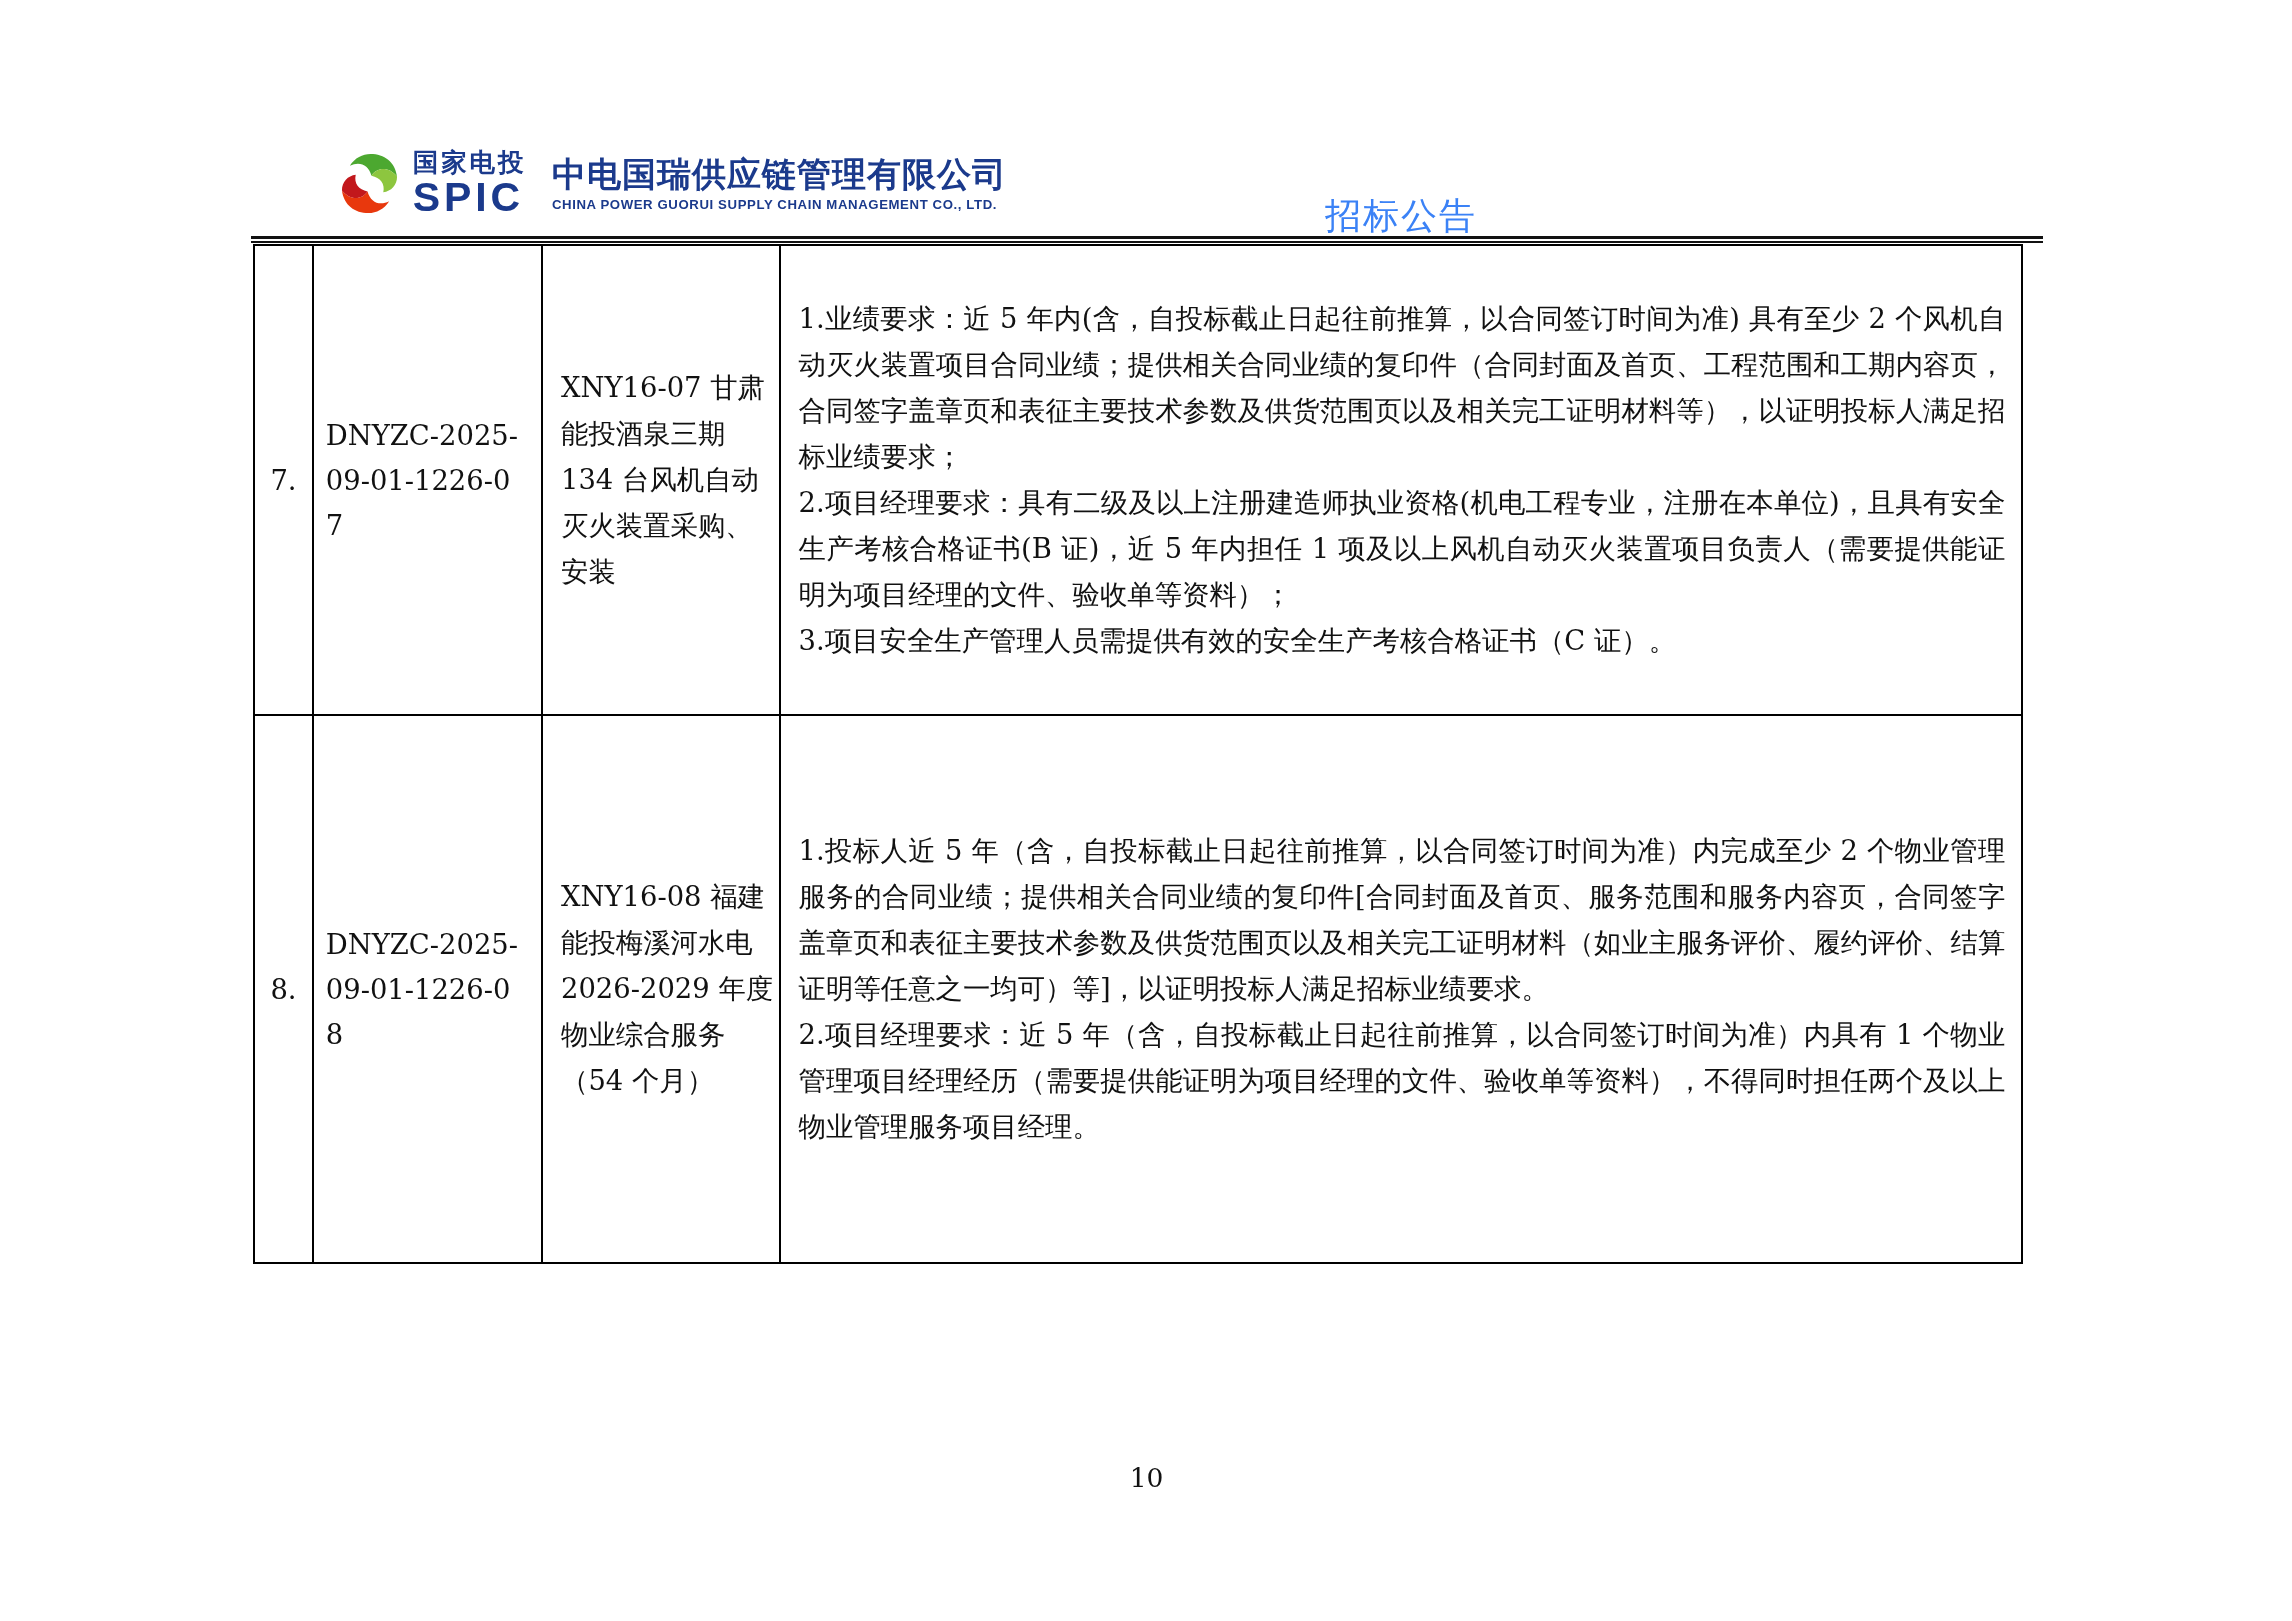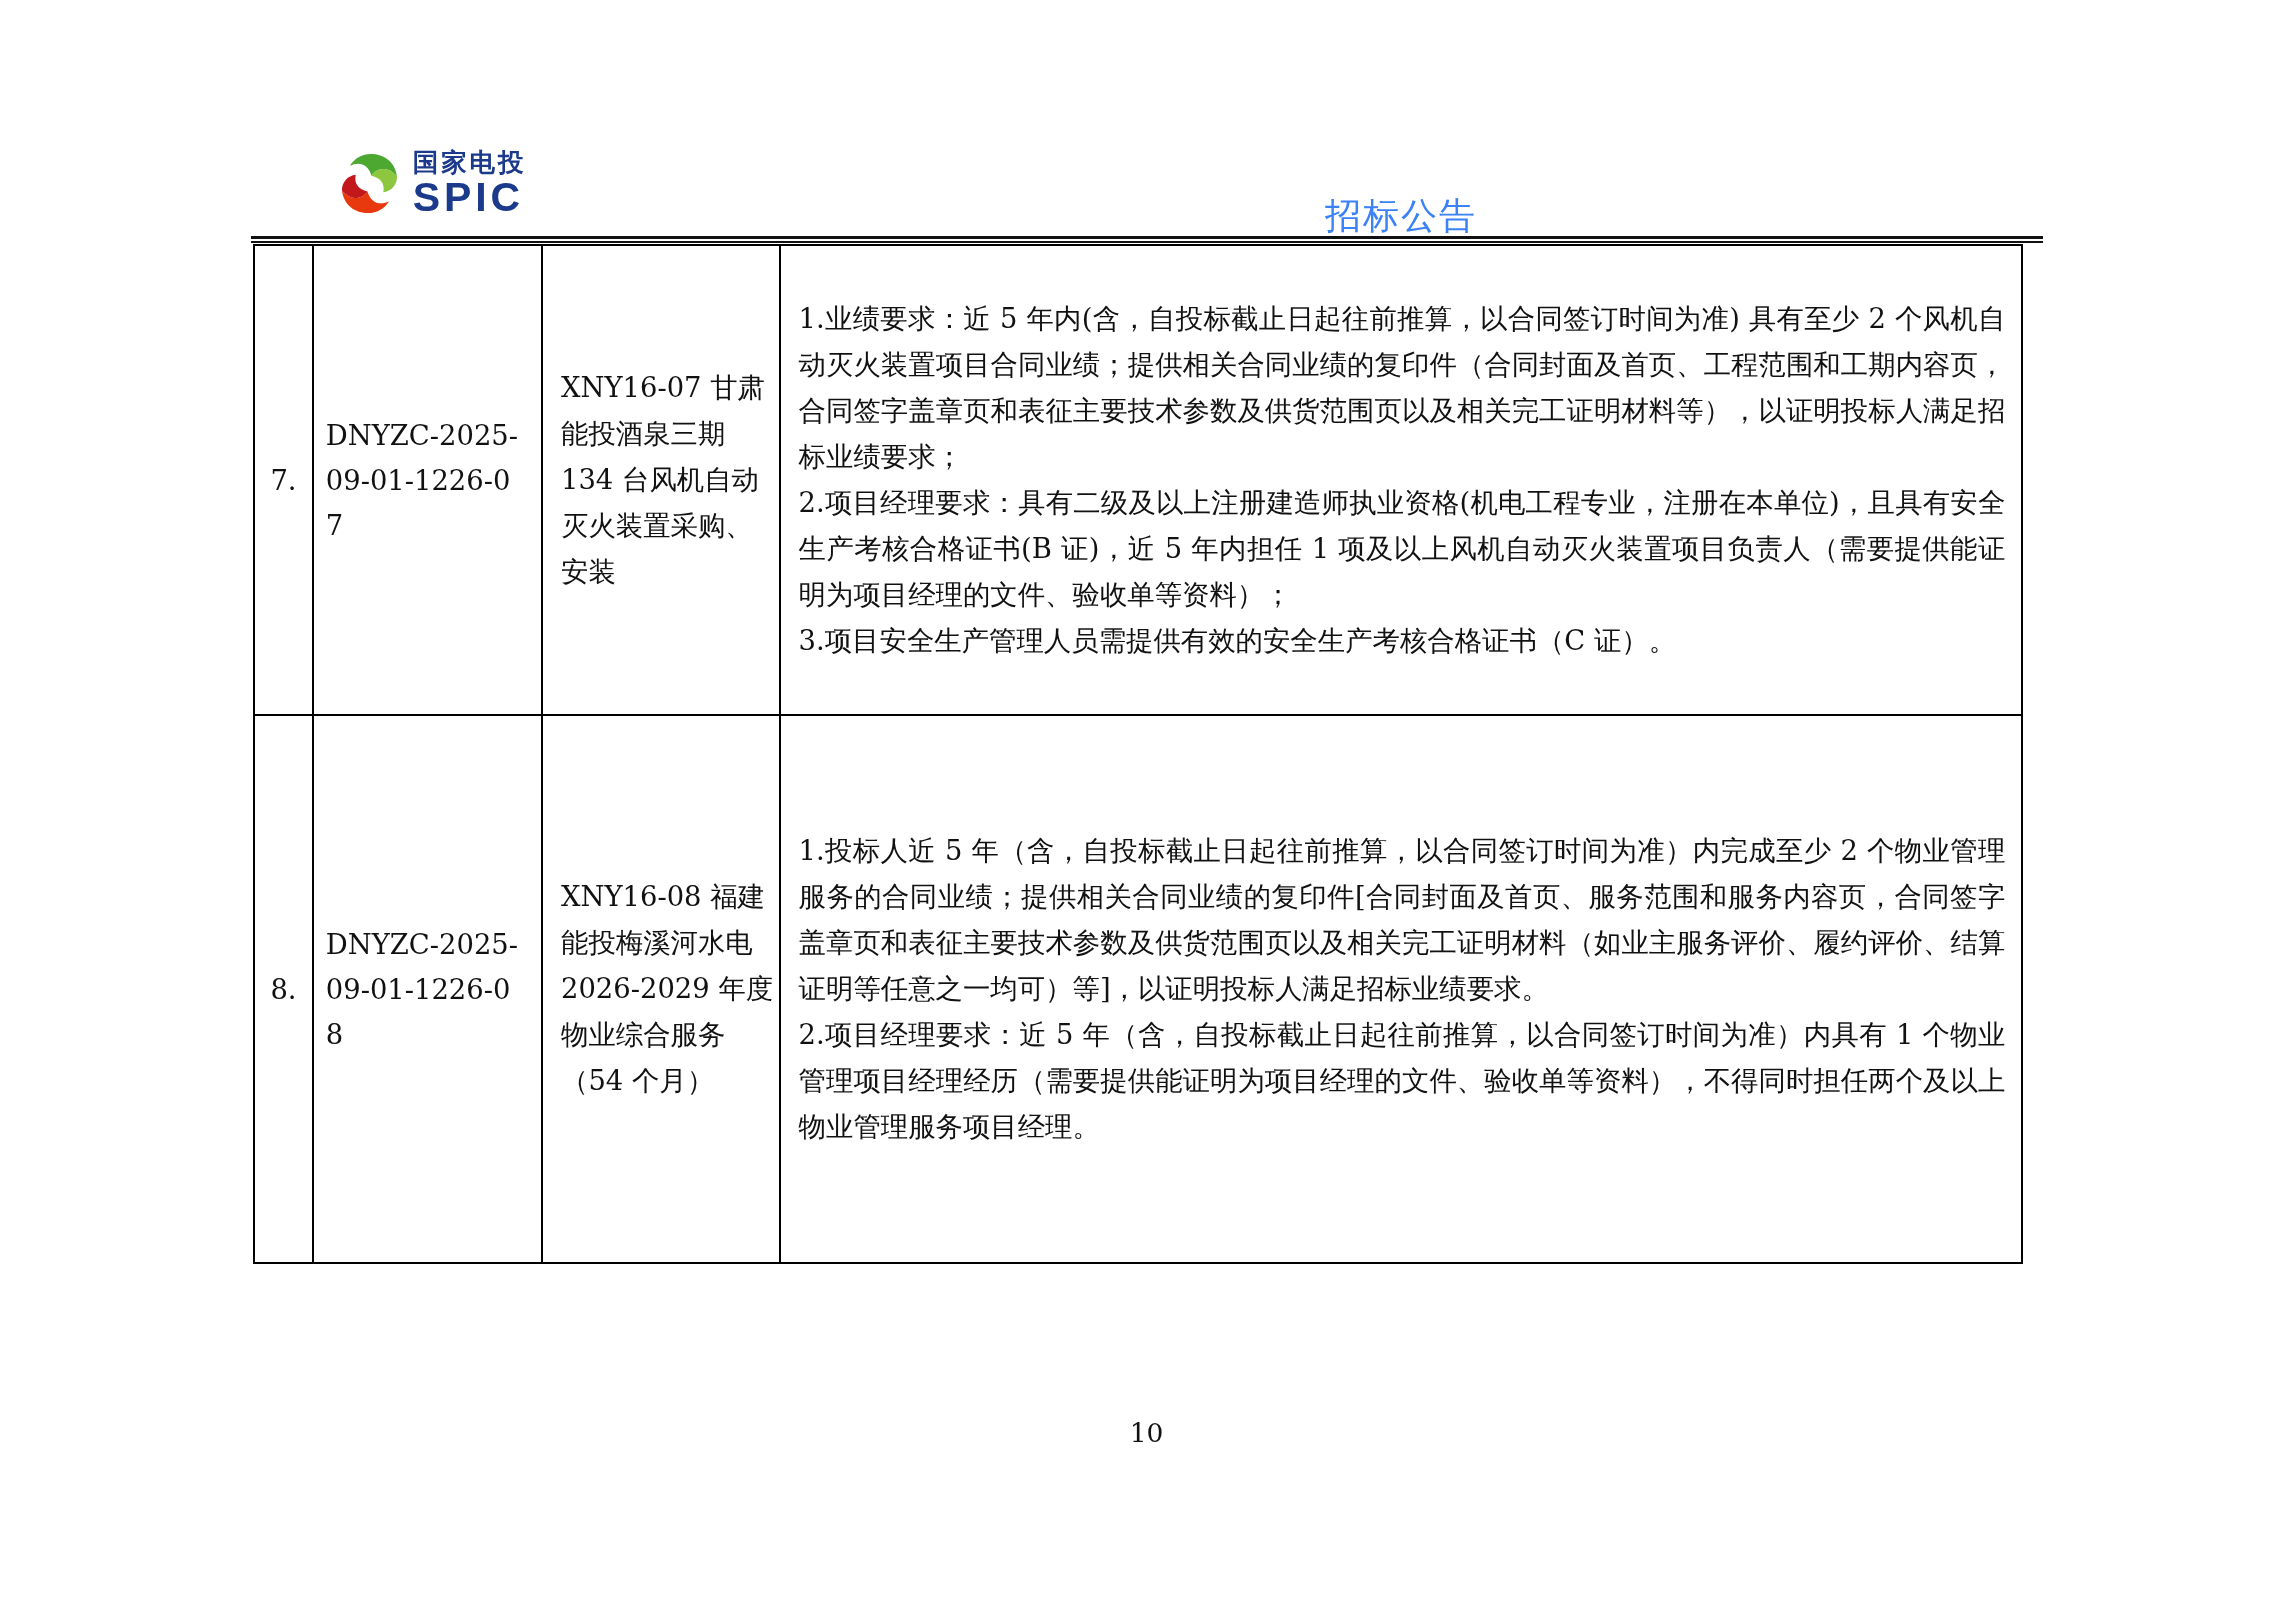--- a/index.html
+++ b/index.html
@@ -97,21 +97,21 @@
   td.c-req p{
     margin:0;
     font-size:27.4px;
     line-height:46px;
     text-align:justify;
   }
 
   
   .footer-pageno{
     position:absolute;
-    left:0; top:1417px;
+    left:0; top:1462px;
     width:100%;
     text-align:center;
     font-size:26.5px;
     color:#111;
   }
 </style>
 </head>
 <body>
 
 <div class="page">
@@ -119,20 +119,24 @@
   <div class="logo-block">
     <svg class="logo-mark" viewBox="0 0 64 64" aria-hidden="true">
       <path fill="#4ca830" d="M33 2 C47 2 58 10 60 25 C52 15 40 15 34 24 C31 13 22 9 12 14 C17 6 25 2 33 2 Z"></path>
       <path fill="#8dc63f" d="M34 24 C40 15 52 15 60 25 C60 34 54 40 46 41 C48 32 43 26 34 24 Z"></path>
       <path fill="#e8380d" d="M31 62 C17 62 6 54 4 39 C12 49 24 49 30 40 C33 51 42 55 52 50 C47 58 39 62 31 62 Z"></path>
       <path fill="#c2181c" d="M30 40 C24 49 12 49 4 39 C4 30 10 24 18 23 C16 32 21 38 30 40 Z"></path>
     </svg>
     <div class="brand-col">
       <div class="brand-cn">国家电投</div>
       <div class="brand-en">SPIC</div>
+    </div>
+    <div class="company-col">
+      <div class="company-cn">中电国瑞供应链管理有限公司</div>
+      <div class="company-en">CHINA POWER GUORUI SUPPLY CHAIN MANAGEMENT CO., LTD.</div>
     </div>
   </div>
 
   <div class="page-title">招标公告</div>
 
   <div class="header-rule"></div>
 
   <table class="tender">
     <colgroup>
       <col style="width:59px">

